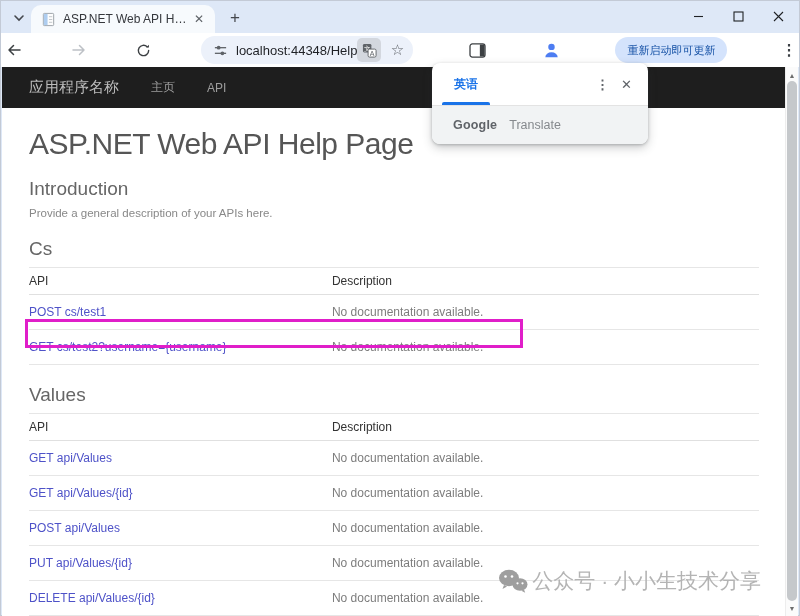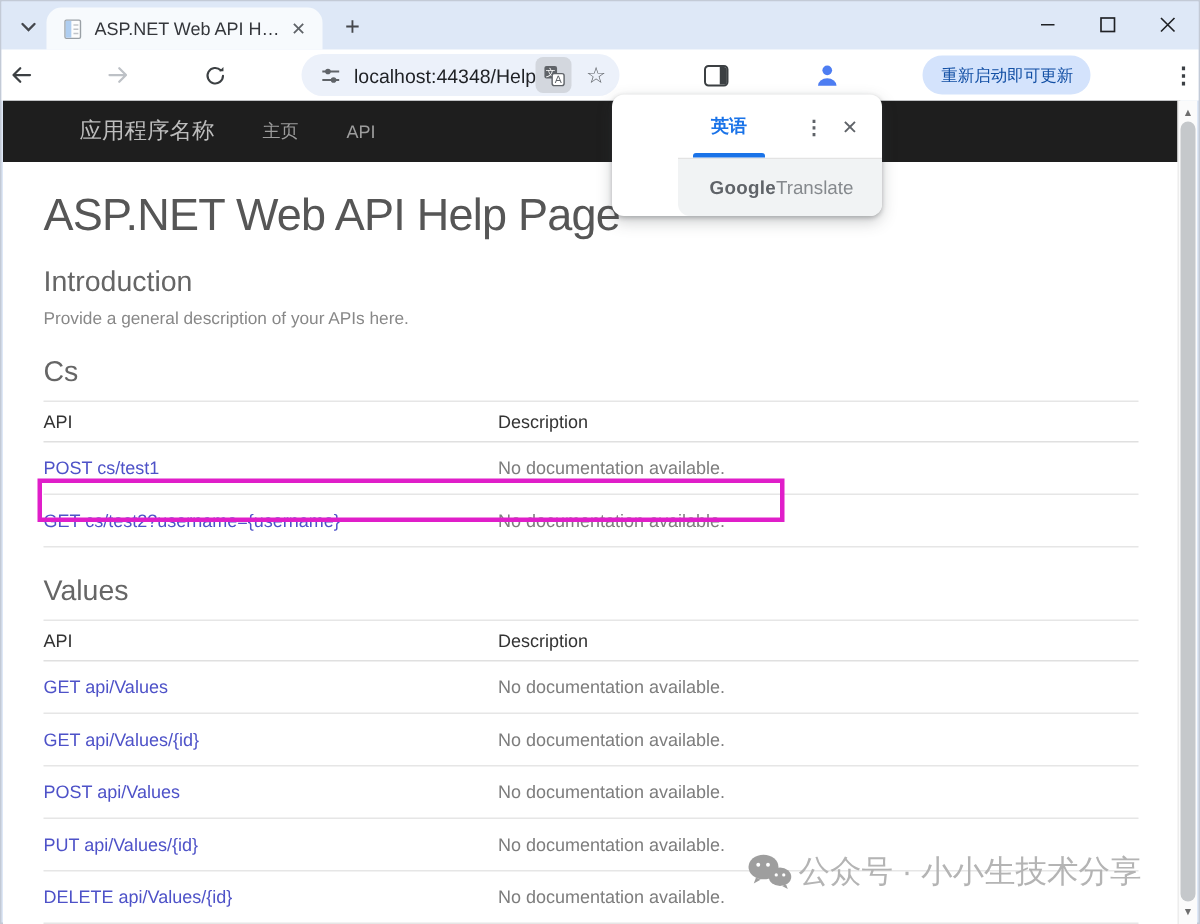--- a/index.html
+++ b/index.html
@@ -28,21 +28,21 @@
   .url-text { font-size:13px; color:#1f2125; margin-left:8px; flex:1; }
   .omni-right { display:flex; align-items:center; gap:6px; }
   .translate-btn { width:24px; height:24px; background:#d3d7de; border-radius:5px; display:flex; align-items:center; justify-content:center; cursor:pointer; }
   .star { font-size:15px; color:#5f6368; cursor:pointer; width:20px; text-align:center; }
   .tool-icon { margin-left:12px; cursor:pointer; display:flex; align-items:center; }
   .update-pill { margin-left:10px; height:26px; background:#d4e3fc; border:none; border-radius:13px; padding:0 12px; font-size:11px; color:#124fa4; font-family:"Liberation Sans",sans-serif; cursor:pointer; white-space:nowrap; }
   .kebab { margin-left:6px; font-size:15px; color:#3b4045; font-weight:bold; cursor:pointer; padding:0 4px; }
 
   
   .page { position:absolute; top:66px; left:1px; width:785px; height:549px; background:#ffffff; overflow:hidden; }
-  .navbar { height:41px; background:#1e1e1e; display:flex; align-items:center;padding-left:24px; }
+  .navbar { height:41px; background:#1e1e1e; display:flex; align-items:center; }
   .brand { margin-left:27px; font-size:15px; color:#bdbdbd; cursor:pointer; }
   .nav-link { margin-left:32px; font-size:12px; color:#9d9d9d; cursor:pointer; }
   .content { padding:0 28px 0 27px; }
   h1.page-title { margin-top:19px; font-size:30px; font-weight:300; color:#565656; letter-spacing:-0.5px; }
   h2.sec { font-size:19px; font-weight:300; color:#666; }
   h2.intro { margin-top:17px; }
   p.intro-text { margin-top:7px; font-size:11.5px; color:#888; }
   h2.cs { margin-top:19px; }
   h2.values { margin-top:19px; }
   table.api { width:100%; border-collapse:collapse; margin-top:7px; }
@@ -58,32 +58,32 @@
   
   .watermark { position:absolute; right:26px; top:500px; display:flex; align-items:center; gap:4px; color:#b4b4b4; font-size:21px; white-space:nowrap; }
 
   
   .scrollbar { position:absolute; top:66px; right:1px; width:13px; height:549px; background:#fbfbfb; border-left:1px solid #ededed; }
   .sb-arrow { position:absolute; left:0; width:12px; height:12px; display:flex; align-items:center; justify-content:center; color:#6e6e6e; font-size:7px; cursor:pointer; }
   .sb-up { top:2px; } .sb-down { bottom:2px; }
   .sb-thumb { position:absolute; left:1px; top:14px; width:10px; height:520px; background:#c5c8cb; border-radius:5px; cursor:pointer; }
 
   
-  .popup { position:absolute; left:407px; top:62px; width:180px; height:81px; background:#ffffff; border-radius:8px; box-shadow:0 1px 3px rgba(60,64,67,.3), 0 4px 10px rgba(60,64,67,.25); z-index:20;padding-left:44px; }
+  .popup { position:absolute; left:431px; top:62px; width:216px; height:81px; background:#ffffff; border-radius:8px; box-shadow:0 1px 3px rgba(60,64,67,.3), 0 4px 10px rgba(60,64,67,.25); z-index:20; }
   .popup-head { position:relative; height:42px; display:flex; align-items:center; padding:0 10px 0 20px; }
   .pp-tab { font-size:12px; cursor:pointer; position:relative; padding:13px 2px 12px; }
   .pp-tab.active { color:#1a73e8; font-weight:bold; }
   .pp-tab.active::after { content:""; position:absolute; left:-10px; right:-10px; bottom:0; height:3px; background:#1a73e8; border-radius:2px 2px 0 0; }
   .pp-tab.inactive { color:#3c4043; margin-left:26px; }
   .pp-tab.inactive::after { content:""; position:absolute; left:-12px; right:-14px; bottom:1px; height:1px; background:#dadce0; }
   .pp-kebab { margin-left:auto; font-size:13px; color:#5f6368; font-weight:bold; padding:0 6px; cursor:pointer; }
   .pp-close { font-size:13px; color:#5f6368; padding:0 6px; cursor:pointer; }
   .popup-body { height:39px; background:#f1f3f4; border-top:1px solid #e3e3e3; border-radius:0 0 8px 8px; display:flex; align-items:center; padding-left:21px; font-size:12.5px; }
   .gt-google { color:#5f6368; font-weight:bold; letter-spacing:.2px; }
-  .gt-translate { color:#85898d; margin-left:0; }
+  .gt-translate { color:#85898d; margin-left:12px; }
 </style>
 </head>
 <body>
 
 <div class="window">
 
   <div class="titlebar">
     <div class="tab-search">
       <svg width="12" height="12" viewBox="0 0 12 12">
           <path d="M2 4l4 4 4-4" fill="none" stroke="#44474d" stroke-width="1.6" stroke-linecap="round"></path>

